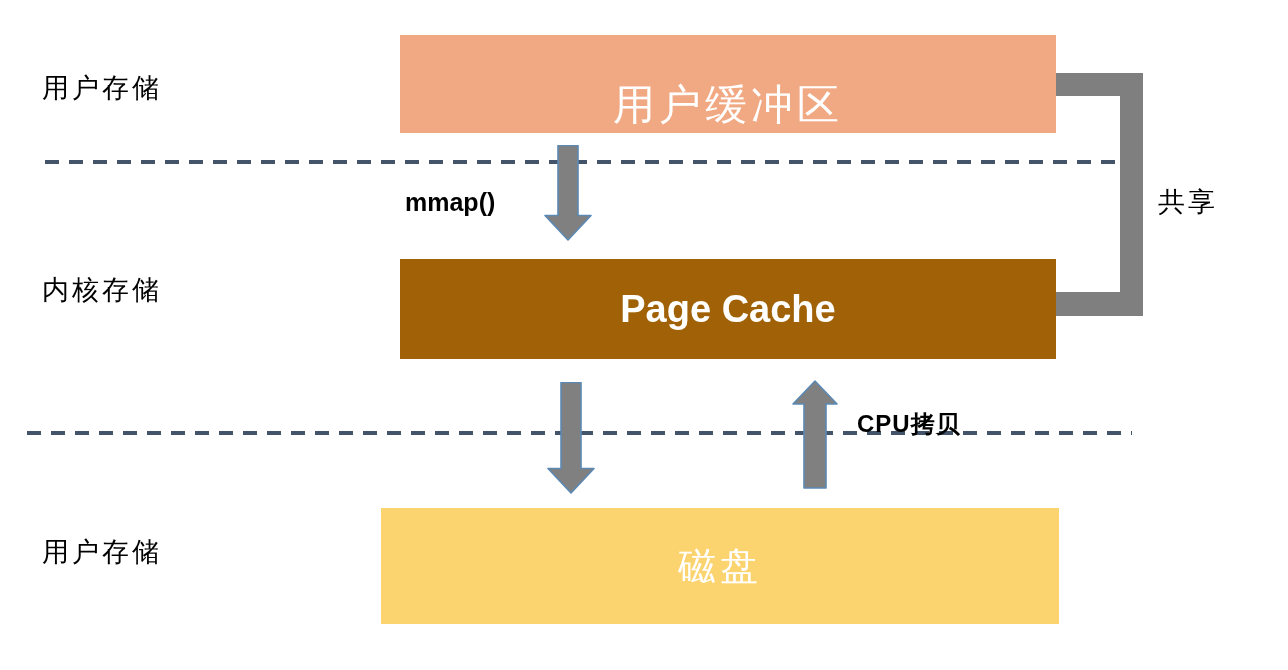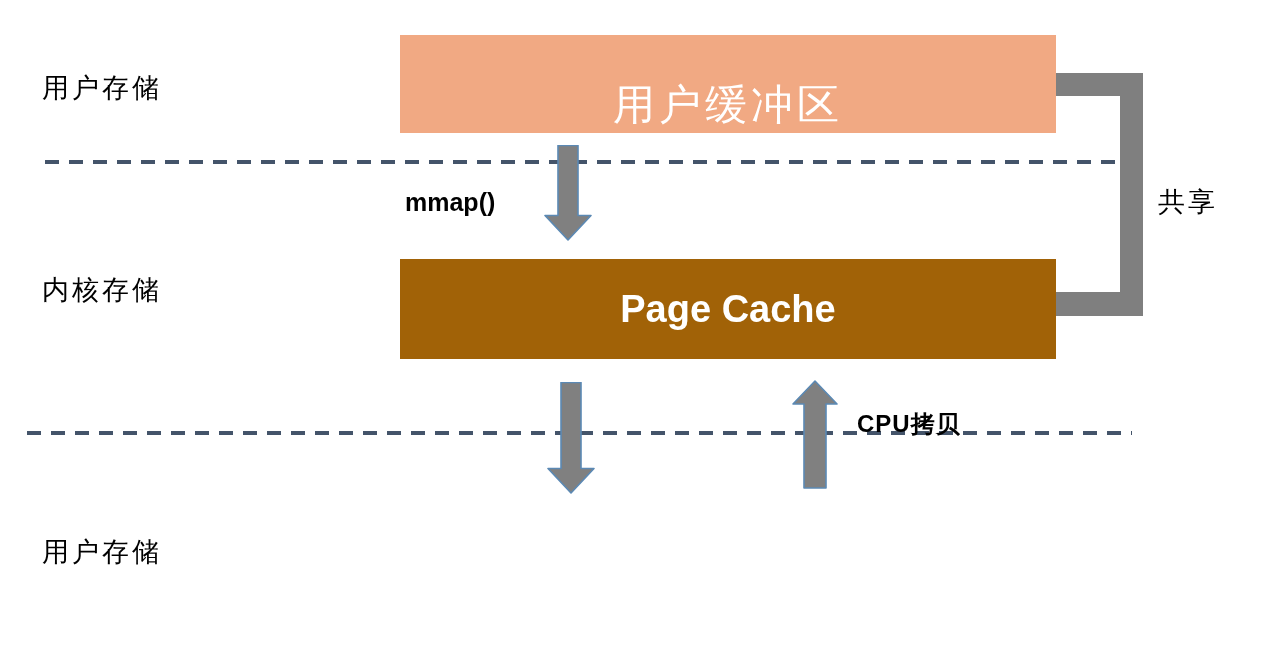--- a/index.html
+++ b/index.html
@@ -126,20 +126,23 @@
   <div id="bracket-bottom" class="bracket-bar" style="background-color: rgb(127, 127, 127);"></div>
 
   <div id="box-user-buffer" class="layer-box" style="background-color: rgb(241, 169, 131);">
     <span class="box-cjk">用户缓冲区</span>
   </div>
 
   <div id="box-page-cache" class="layer-box" style="background-color: #a16207;">
     <span class="pc-en">Page Cache</span>
   </div>
 
+  <div id="box-disk" class="layer-box" style="background-color: rgb(252, 212, 111);">
+    <span class="box-cjk">磁盘</span>
+  </div>
 
   <svg id="arrow-mmap" class="arrow" width="48" height="96" viewBox="0 0 48 96">
     <polygon points="14,0.5 34,0.5 34,70.5 47,70.5 24,95 1,70.5 14,70.5" stroke="#5B89B4" stroke-width="1.6" stroke-linejoin="round" style="fill: rgb(128, 128, 128);"></polygon>
   </svg>
 
   <svg id="arrow-write" class="arrow" width="48" height="112" viewBox="0 0 48 112">
     <polygon points="14,0.5 34,0.5 34,86.5 47,86.5 24,111 1,86.5 14,86.5" stroke="#5B89B4" stroke-width="1.6" stroke-linejoin="round" style="fill: rgb(128, 128, 128);"></polygon>
   </svg>
 
   <svg id="arrow-read" class="arrow" width="46" height="109" viewBox="0 0 46 109">

